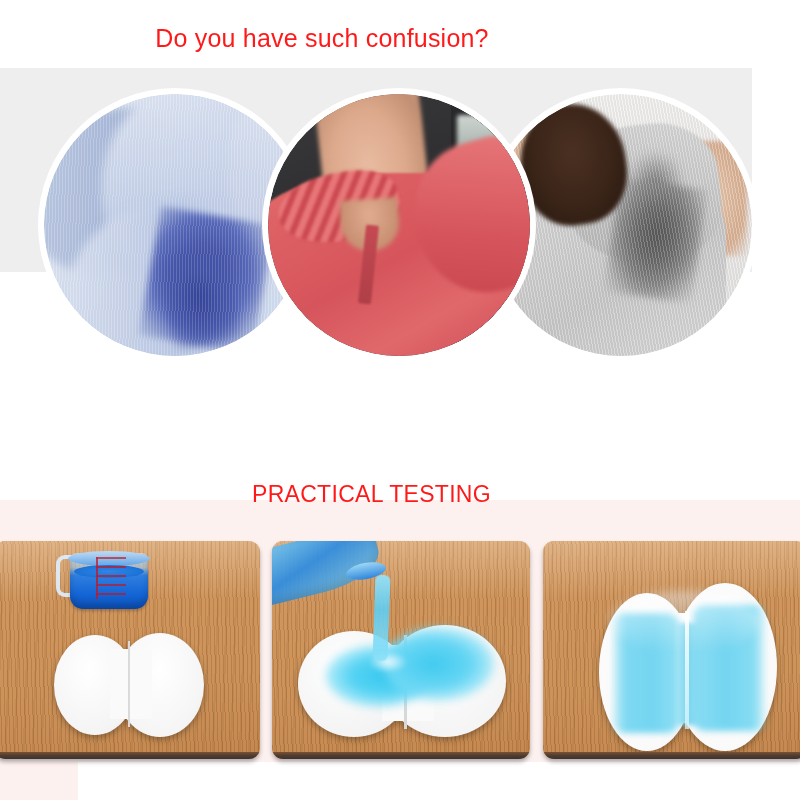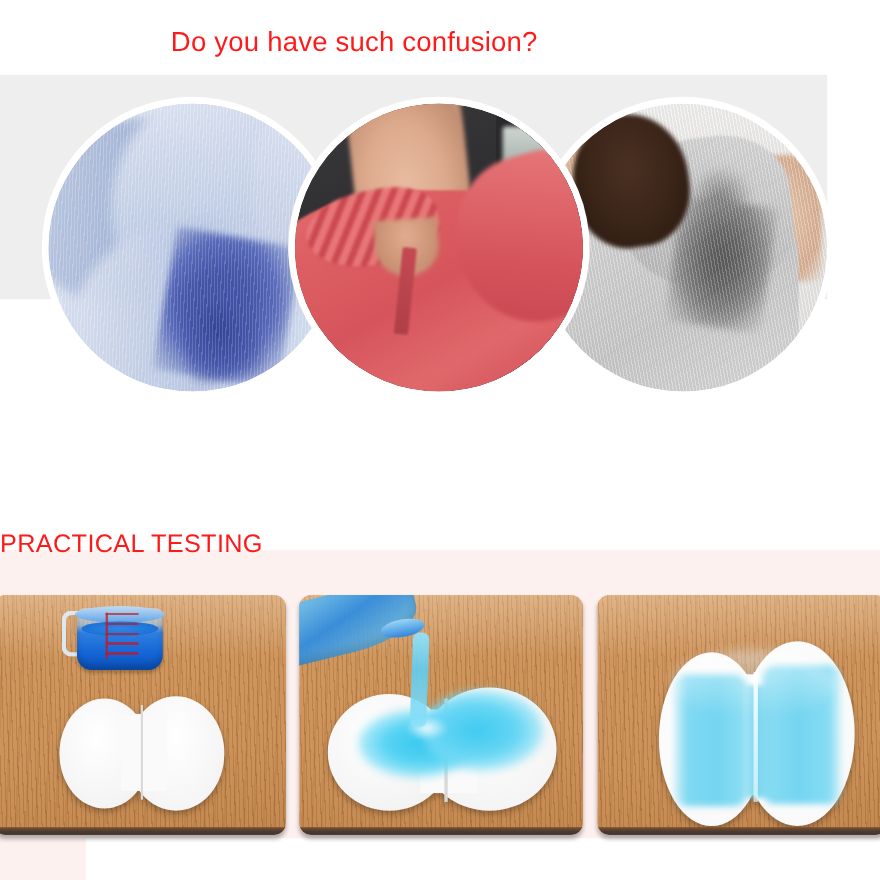--- a/index.html
+++ b/index.html
@@ -100,21 +100,21 @@
   .stain3{position:absolute;left:46%;top:34%;width:34%;height:44%;
     background:radial-gradient(ellipse at 50% 45%,#4f4f4f 0%,#606060 30%,#7d7d7d 55%,rgba(150,150,150,.5) 80%,rgba(190,190,190,0) 100%);
     filter:blur(3px);transform:rotate(8deg);}
   .stain3b{position:absolute;left:52%;top:22%;width:22%;height:26%;
     background:radial-gradient(ellipse,#6b6b6b,rgba(140,140,140,0) 75%);filter:blur(4px);}
 
   
   .pinkband{position:absolute;left:0;top:500px;width:800px;height:262px;background:#fdf1ef;}
   .pinkcorner{position:absolute;left:0;top:762px;width:78px;height:38px;background:#fdf1ef;}
   .head2{
-    position:absolute;left:0;top:481px;width:743px;
+    position:absolute;left:0;top:481px;width:743px;text-align:center;
     color:#ff1a1a;font-size:23px;letter-spacing:.3px;white-space:nowrap;
   }
   .panels{position:absolute;left:0;top:541px;width:800px;height:218px;}
   .panel{
     position:absolute;top:0;height:218px;border-radius:11px;overflow:hidden;
     box-shadow:0 3px 4px rgba(0,0,0,.30);
   }
   .p1{left:-6px;width:266px;}
   .p2{left:272px;width:258px;}
   .p3{left:543px;width:264px;}

